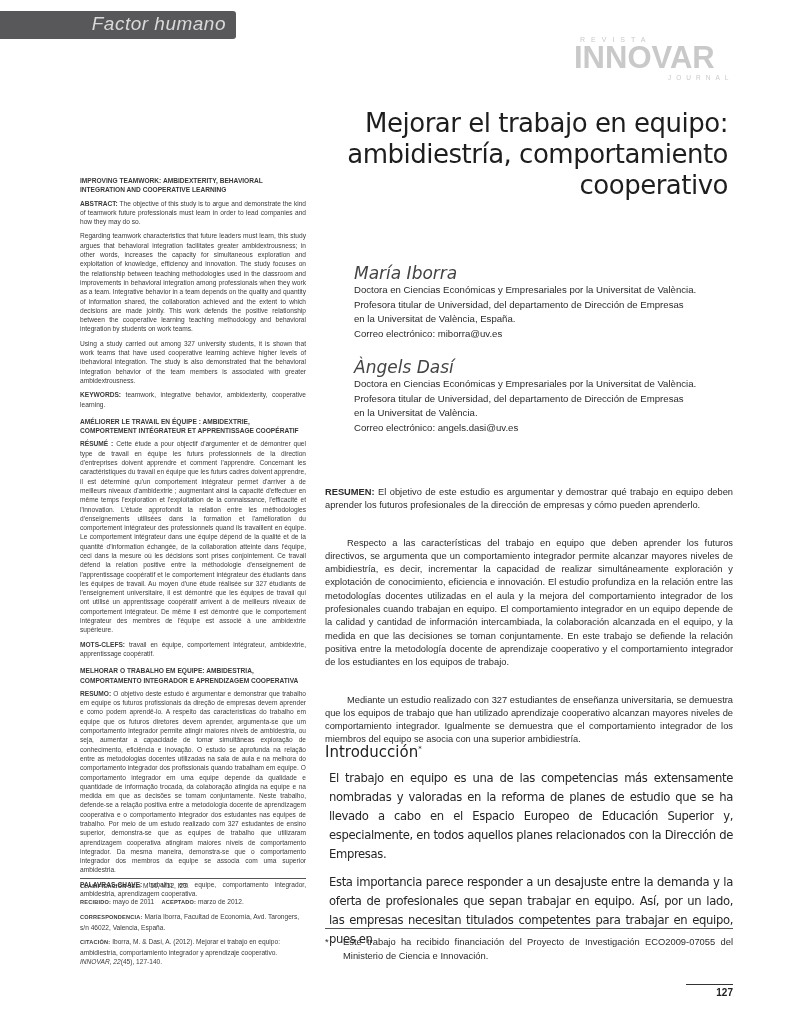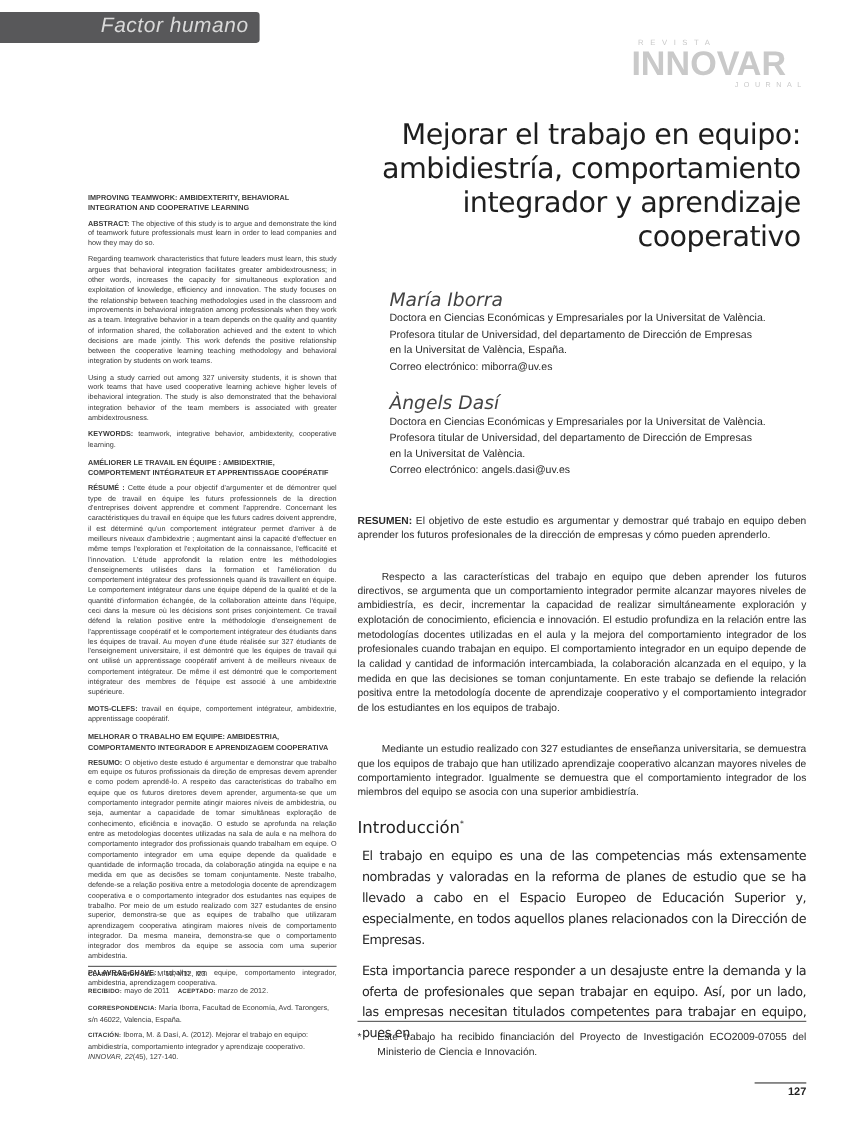--- a/index.html
+++ b/index.html
@@ -24,21 +24,21 @@
   .left-col h3 { margin: 0 0 4px 0; font-size: 6.6px; font-weight: bold; line-height: 9.3px; text-transform: uppercase; color: #3a3a3a; text-align: left; }
   .left-col p { margin: 0 0 5px 0; }
   .left-col .blk { margin-bottom: 8px; }
   .lbl { font-weight: bold; }
 
   .meta-rule { position: absolute; left: 80px; top: 878px; width: 226px; height: 1px; background: #555; }
   .meta { position: absolute; left: 80px; top: 881px; width: 226px; font-family: "Liberation Sans", sans-serif; font-size: 6.6px; line-height: 9.5px; color: #3a3a3a; }
   .meta p { margin: 0 0 5px 0; }
   .meta .sc { font-size: 5.6px; font-weight: bold; letter-spacing: 0.2px; }
 
-  .resumen { position: absolute; left: 325px; top: 467px; width: 408px; font-family: "Liberation Sans", sans-serif; font-size: 9.3px; line-height: 13.3px; color: #2b2b2b; text-align: justify; }
+  .resumen { position: absolute; left: 325px; top: 486px; width: 408px; font-family: "Liberation Sans", sans-serif; font-size: 9.3px; line-height: 13.3px; color: #2b2b2b; text-align: justify; }
   .resumen p { margin: 0; }
   .resumen .ind { text-indent: 22px; margin-top: 24px; }
   .resumen .kw { margin-top: 6px; }
 
   .intro-heading { position: absolute; left: 325px; top: 743px; width: 408px; text-align: left; font-size: 15px; color: #222; }
   .intro-heading sup { font-size: 7px; }
   .intro { position: absolute; left: 325px; top: 769px; width: 408px; font-size: 11.6px; line-height: 19px; color: #262626; text-align: justify; font-family: "DejaVu Sans", sans-serif; letter-spacing: -0.35px; }
   .intro p { margin: 0 0 9px 4px; }
 
   .fn-rule { position: absolute; left: 325px; top: 928px; width: 408px; height: 1px; background: #555; }
@@ -57,21 +57,20 @@
 
 <div class="logo">
   <span class="revista">REVISTA</span>
   <span class="innovar">INNOVAR</span>
   <span class="journal">JOURNAL</span>
 </div>
 
 <div class="title">
   <div>Mejorar el trabajo en equipo:</div>
   <div>ambidiestría, comportamiento</div>
-  <div>integrador y aprendizaje</div>
   <div>cooperativo</div>
 </div>
 
 <div class="authors">
   <div class="author">
     <div class="author-name">María Iborra</div>
     <div class="author-line">Doctora en Ciencias Económicas y Empresariales por la Universitat de València.</div>
     <div class="author-line">Profesora titular de Universidad, del departamento de Dirección de Empresas</div>
     <div class="author-line">en la Universitat de València, España.</div>
     <div class="author-line">Correo electrónico: miborra@uv.es</div>

